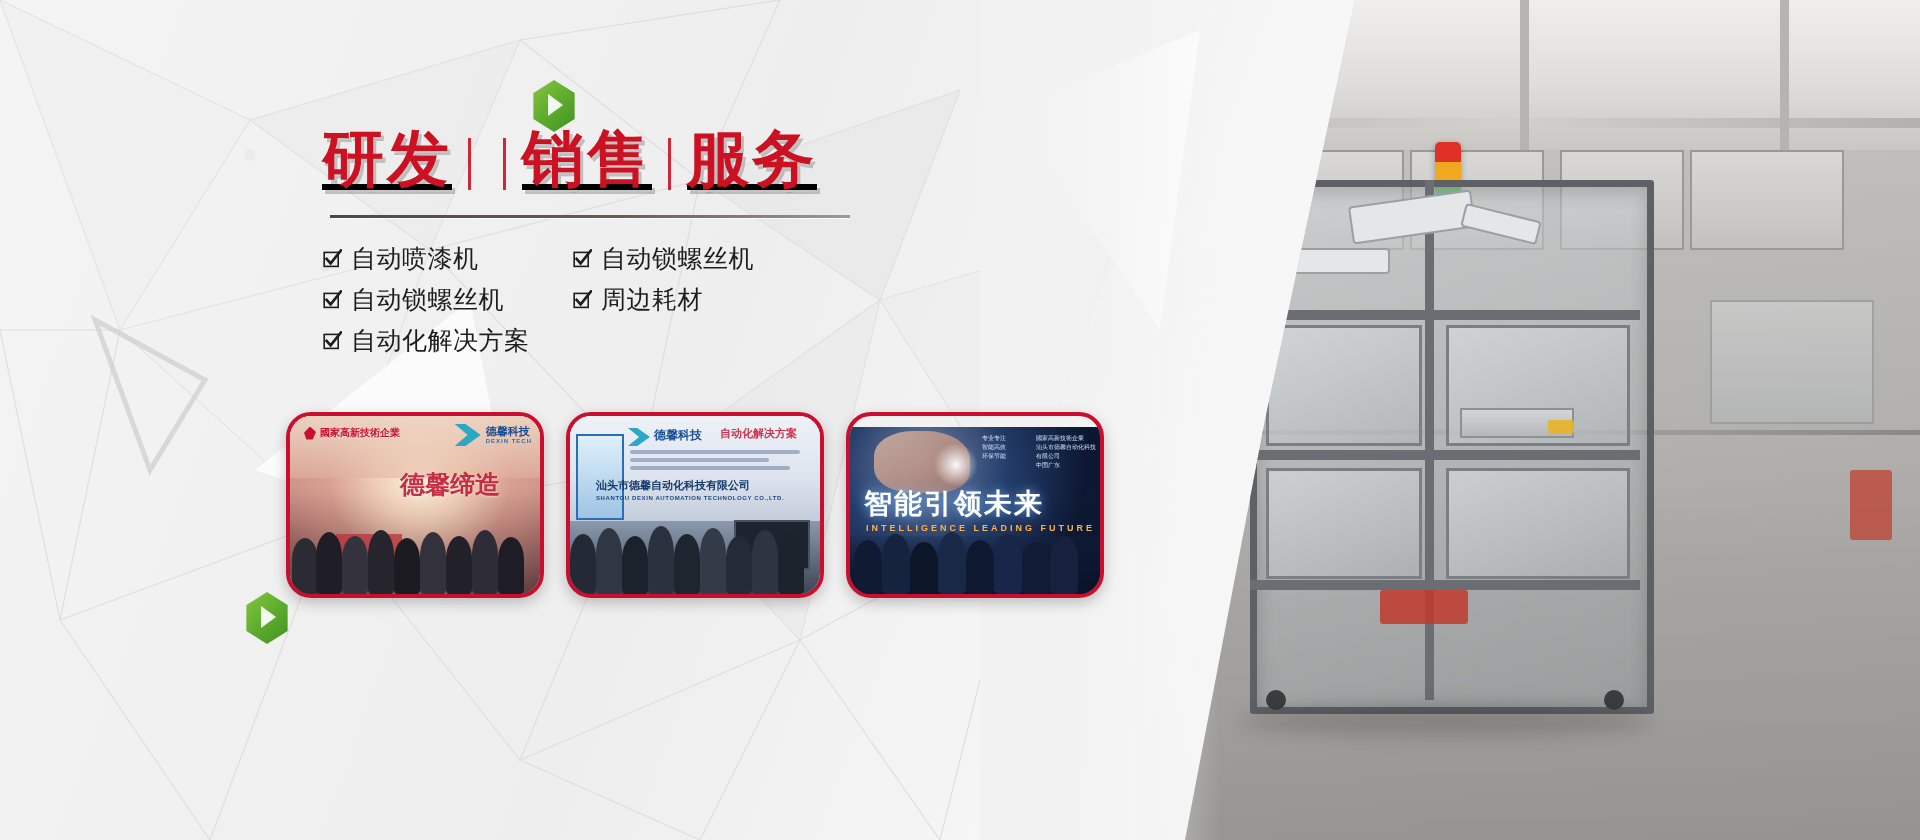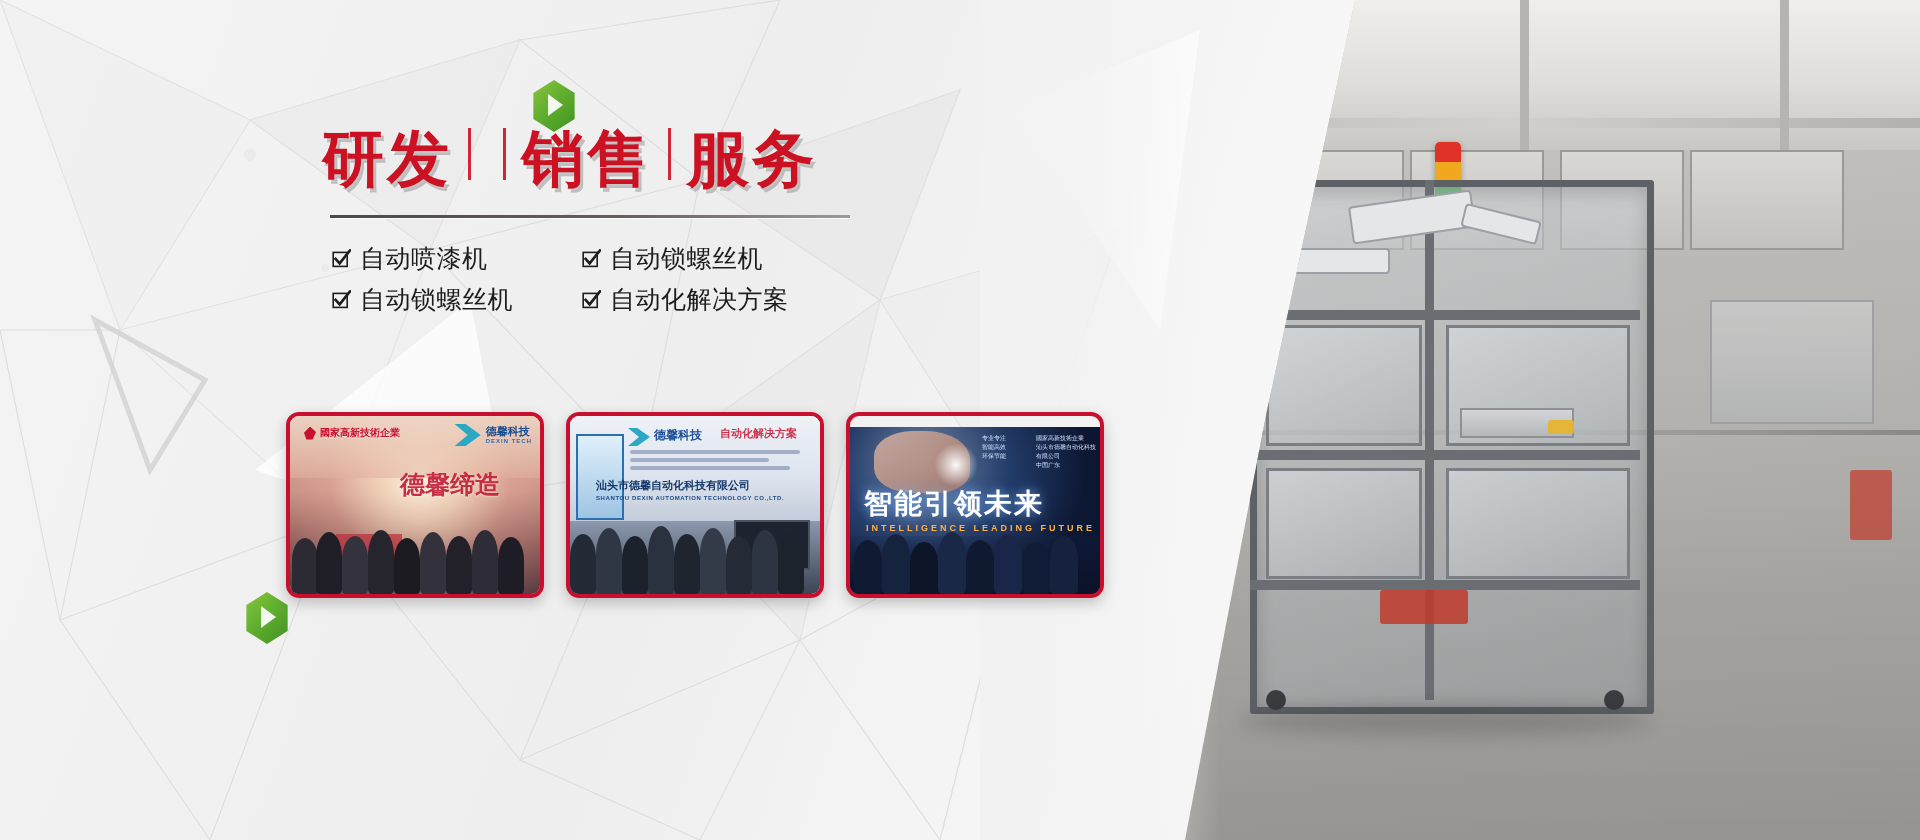--- a/index.html
+++ b/index.html
@@ -71,47 +71,47 @@
   .hex{width:100%;height:100%;
     -webkit-clip-path:polygon(50% 0,93% 25%,93% 75%,50% 100%,7% 75%,7% 25%);
     clip-path:polygon(50% 0,93% 25%,93% 75%,50% 100%,7% 75%,7% 25%);
     background:linear-gradient(135deg,#8cc63f 0%,#5fae2e 48%,#3f8f22 100%);
     position:relative;}
   .hex:after{content:"";position:absolute;left:38%;top:27%;
     border-left:15px solid #ffffff;border-top:11px solid transparent;border-bottom:11px solid transparent;
     opacity:.92;}
 
   
-  .headline{position:absolute;left:322px;top:128px;display:flex;align-items:flex-start;}
+  .headline{position:absolute;left:322px;top:128px;display:flex;align-items:flex-end;text-decoration:underline;}
   .hl-word{
     font-family:"DejaVu Sans","Liberation Sans",sans-serif;
     font-size:62px;font-weight:bold;color:#cc1122;letter-spacing:3px;
     text-shadow:3px 4px 0 rgba(150,150,150,.55),1px 2px 0 rgba(255,255,255,.9);
     line-height:1;
   }
   .hl-sep{width:3px;height:52px;background:#cc1122;margin:0 16px;opacity:.9;}
 
   
   .divider{position:absolute;left:330px;top:215px;width:520px;height:3px;
     background:linear-gradient(90deg,#4a4a4a 0%,#6a5a5a 55%,#9a9a9a 100%);}
   .divider:after{content:"";position:absolute;left:0;top:3px;width:100%;height:1px;
     background:rgba(255,255,255,.85);}
 
   
-  .features{position:absolute;left:332px;top:238px;width:520px;
+  .features{position:absolute;left:323px;top:238px;width:520px;
     display:grid;grid-template-columns:250px 250px;grid-auto-rows:41px;align-content:start;}
   .feat{display:flex;align-items:center;}
   .feat .chk{width:19px;height:19px;margin-right:9px;flex:none;position:relative;}
   .feat .chk svg{display:block;}
   .feat .txt{font-family:"DejaVu Sans","Liberation Sans",sans-serif;
     font-size:25px;color:#1d1d1d;line-height:1;letter-spacing:.5px;}
 
   
   .cards{position:absolute;left:286px;top:412px;display:flex;gap:22px;}
-  .card{width:250px;height:178px;border:4px solid #c8102e;border-radius:13px;
+  .card{width:250px;height:178px;border:4px solid #c8102e;border-radius:25px;
     overflow:hidden;position:relative;box-shadow:0 5px 14px rgba(0,0,0,.22);}
   .card .inner{position:absolute;inset:0;}
 
   
   .c1 .inner{background:
      radial-gradient(circle at 52% 34%,rgba(255,246,225,.95) 0%,rgba(246,214,186,.75) 26%,rgba(214,148,134,.55) 52%,rgba(150,70,70,.35) 100%),
      linear-gradient(180deg,#e8d2c4 0%,#d6aa9d 42%,#7e5a58 70%,#2c2b33 100%);}
   .c1 .stageband{position:absolute;left:0;top:0;width:100%;height:62px;
      background:linear-gradient(180deg,rgba(238,214,196,.9),rgba(226,176,158,.55));}
   .c1 .hatch{position:absolute;left:14px;top:10px;font-size:10px;font-weight:bold;color:#c8102e;
@@ -298,20 +298,29 @@
     <div class="feat">
       <span class="chk">
         <svg width="19" height="19" viewBox="0 0 19 19">
           <rect x="1.2" y="3.4" width="14" height="14" fill="none" stroke="#1d1d1d" stroke-width="1.6"></rect>
           <path d="M3.6 9.8 L7.6 14.4 L18 1.4" fill="none" stroke="#1d1d1d" stroke-width="2.6" stroke-linecap="square"></path>
         </svg>
       </span>
       <span class="txt">自动锁螺丝机</span>
     </div>
 
+    <div class="feat">
+      <span class="chk">
+        <svg width="19" height="19" viewBox="0 0 19 19">
+          <rect x="1.2" y="3.4" width="14" height="14" fill="none" stroke="#1d1d1d" stroke-width="1.6"></rect>
+          <path d="M3.6 9.8 L7.6 14.4 L18 1.4" fill="none" stroke="#1d1d1d" stroke-width="2.6" stroke-linecap="square"></path>
+        </svg>
+      </span>
+      <span class="txt">周边耗材</span>
+    </div>
 
     <div class="feat">
       <span class="chk">
         <svg width="19" height="19" viewBox="0 0 19 19">
           <rect x="1.2" y="3.4" width="14" height="14" fill="none" stroke="#1d1d1d" stroke-width="1.6"></rect>
           <path d="M3.6 9.8 L7.6 14.4 L18 1.4" fill="none" stroke="#1d1d1d" stroke-width="2.6" stroke-linecap="square"></path>
         </svg>
       </span>
       <span class="txt">自动化解决方案</span>
     </div>

